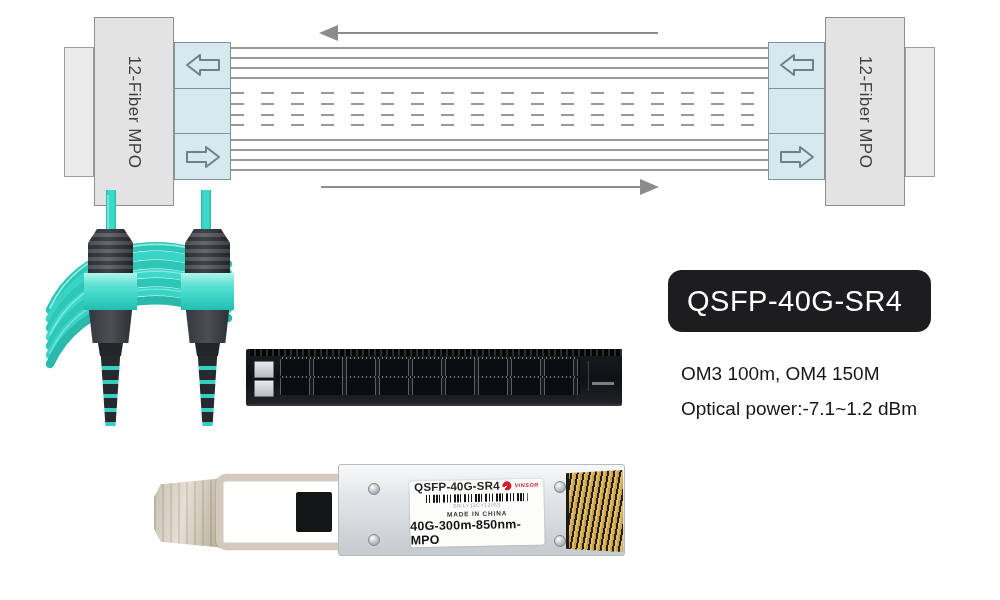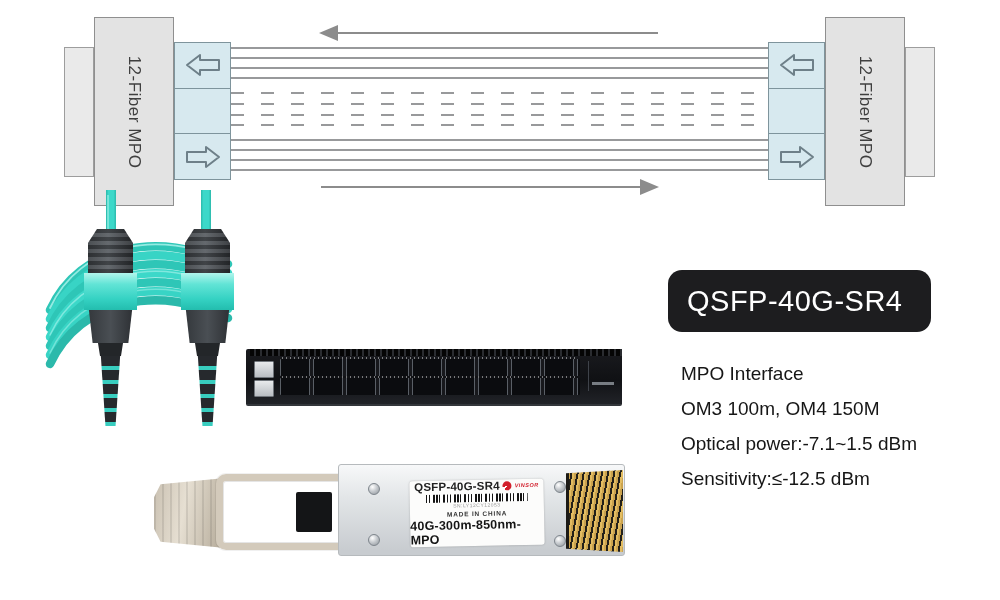--- a/index.html
+++ b/index.html
@@ -236,19 +236,17 @@
       <div class="barcode"></div>
       <div class="serial">SN:LY12CY12053</div>
       <div class="origin">MADE IN CHINA</div>
       <div class="lbl-spec">40G-300m-850nm-MPO</div>
     </div>
     <div class="fingers"></div>
   </div>
 
   <div id="badge">QSFP-40G-SR4</div>
   <div id="specs">
-    <div class="spec-line">MPO Interface</div>
     <div class="spec-line">OM3 100m, OM4 150M</div>
-    <div class="spec-line">Optical power:-7.1~1.5 dBm</div>
-    <div class="spec-line">Sensitivity:≤-12.5 dBm</div>
+    <div class="spec-line">Optical power:-7.1~1.2 dBm</div>
   </div>
 
 </div>
 
 </body></html>

